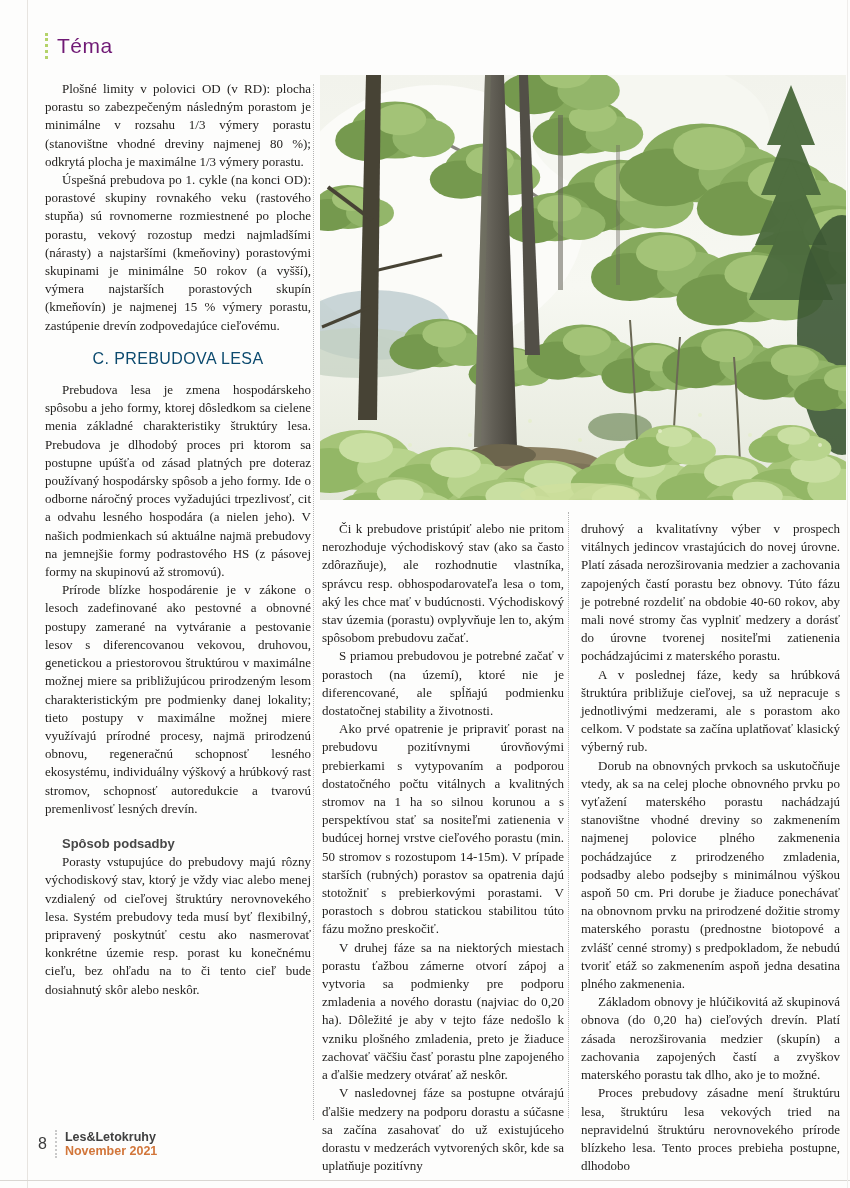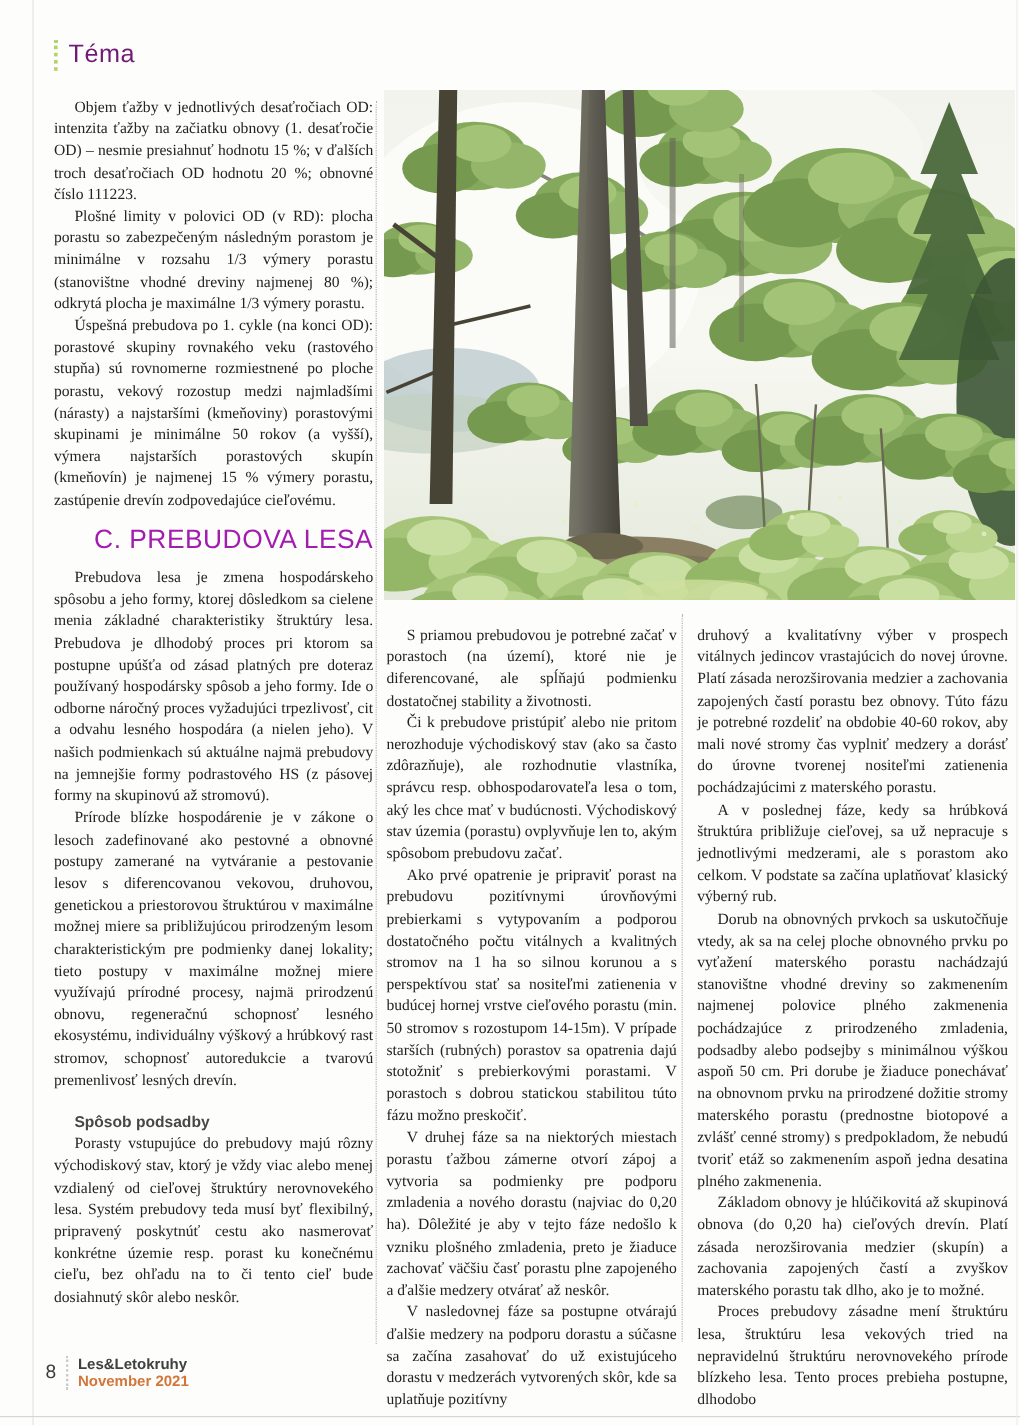--- a/index.html
+++ b/index.html
@@ -17,21 +17,21 @@
 
   
   .col{position:absolute;text-align:justify;font-size:13px;line-height:18.2px;}
   .col p{margin:0;text-indent:17px;}
   .col p.no-indent{text-indent:0;}
   .col-left{left:45px;top:80px;width:266px;}
   .col-mid{left:322px;top:520px;width:242px;}
   .col-right{left:581px;top:520px;width:259px;}
 
   .section-heading{margin:15px 0 13px;font-family:"Liberation Sans",sans-serif;
-        font-weight:400;font-size:22px;letter-spacing:.4px;color:#a21caf;text-align:right;}
+        font-weight:400;font-size:16px;letter-spacing:.4px;color:#0c4a6e;text-align:center;}
   .subsection-title{margin:17px 0 0;padding-left:17px;font-family:"Liberation Sans",sans-serif;
         font-size:13px;color:#474747;text-align:left;}
 
   
   .divider{position:absolute;width:0;border-left:1px dotted #b3b3b3;}
   .divider-left{left:313px;top:84px;height:1036px;}
   .divider-mid{left:568px;top:512px;height:606px;}
 
   
   .photo{position:absolute;left:320px;top:75px;width:526px;height:425px;overflow:hidden;}
@@ -163,33 +163,32 @@
           <circle cx="380" cy="340" r="2"></circle>
       </g>
       <ellipse cx="260" cy="420" rx="60" ry="12" fill="#cfe09f" opacity="0.8"></ellipse>
     </svg>
   </div>
 
   <div class="divider divider-left"></div>
   <div class="divider divider-mid"></div>
 
   <div class="col col-left">
-    <p>Objem ťažby v jednotlivých desaťročiach OD: intenzita ťažby na začiatku obnovy (1. desaťročie OD) – nesmie presiahnuť hodnotu 15 %; v ďalších troch desaťročiach OD hodnotu 20 %; obnovné číslo 111223.</p>
     <p>Plošné limity v polovici OD (v RD): plocha porastu so zabezpečeným následným porastom je minimálne v rozsahu 1/3 výmery porastu (stanovištne vhodné dreviny najmenej 80 %); odkrytá plocha je maximálne 1/3 výmery porastu.</p>
     <p>Úspešná prebudova po 1. cykle (na konci OD): porastové skupiny rovnakého veku (rastového stupňa) sú rovnomerne rozmiestnené po ploche porastu, vekový rozostup medzi najmladšími (nárasty) a najstaršími (kmeňoviny) porastovými skupinami je minimálne 50 rokov (a vyšší), výmera najstarších porastových skupín (kmeňovín) je najmenej 15 % výmery porastu, zastúpenie drevín zodpovedajúce cieľovému.</p>
     <h2 class="section-heading">C. PREBUDOVA LESA</h2>
     <p>Prebudova lesa je zmena hospodárskeho spôsobu a jeho formy, ktorej dôsledkom sa cielene menia základné charakteristiky štruktúry lesa. Prebudova je dlhodobý proces pri ktorom sa postupne upúšťa od zásad platných pre doteraz používaný hospodársky spôsob a jeho formy. Ide o odborne náročný proces vyžadujúci trpezlivosť, cit a odvahu lesného hospodára (a nielen jeho). V našich podmienkach sú aktuálne najmä prebudovy na jemnejšie formy podrastového HS (z pásovej formy na skupinovú až stromovú).</p>
     <p>Prírode blízke hospodárenie je v zákone o lesoch zadefinované ako pestovné a obnovné postupy zamerané na vytváranie a pestovanie lesov s diferencovanou vekovou, druhovou, genetickou a priestorovou štruktúrou v maximálne možnej miere sa približujúcou prirodzeným lesom charakteristickým pre podmienky danej lokality; tieto postupy v maximálne možnej miere využívajú prírodné procesy, najmä prirodzenú obnovu, regeneračnú schopnosť lesného ekosystému, individuálny výškový a hrúbkový rast stromov, schopnosť autoredukcie a tvarovú premenlivosť lesných drevín.</p>
     <h3 class="subsection-title">Spôsob podsadby</h3>
     <p>Porasty vstupujúce do prebudovy majú rôzny východiskový stav, ktorý je vždy viac alebo menej vzdialený od cieľovej štruktúry nerovnovekého lesa. Systém prebudovy teda musí byť flexibilný, pripravený poskytnúť cestu ako nasmerovať konkrétne územie resp. porast ku konečnému cieľu, bez ohľadu na to či tento cieľ bude dosiahnutý skôr alebo neskôr.</p>
   </div>
 
   <div class="col col-mid">
+    <p>Či k prebudove pristúpiť alebo nie pritom nerozhoduje východiskový stav (ako sa často zdôrazňuje), ale rozhodnutie vlastníka, správcu resp. obhospodarovateľa lesa o tom, aký les chce mať v budúcnosti. Východiskový stav územia (porastu) ovplyvňuje len to, akým spôsobom prebudovu začať.</p>
     <p>S priamou prebudovou je potrebné začať v porastoch (na území), ktoré nie je diferencované, ale spĺňajú podmienku dostatočnej stability a životnosti.</p>
-    <p>Či k prebudove pristúpiť alebo nie pritom nerozhoduje východiskový stav (ako sa často zdôrazňuje), ale rozhodnutie vlastníka, správcu resp. obhospodarovateľa lesa o tom, aký les chce mať v budúcnosti. Východiskový stav územia (porastu) ovplyvňuje len to, akým spôsobom prebudovu začať.</p>
     <p>Ako prvé opatrenie je pripraviť porast na prebudovu pozitívnymi úrovňovými prebierkami s vytypovaním a podporou dostatočného počtu vitálnych a kvalitných stromov na 1 ha so silnou korunou a s perspektívou stať sa nositeľmi zatienenia v budúcej hornej vrstve cieľového porastu (min. 50 stromov s rozostupom 14-15m). V prípade starších (rubných) porastov sa opatrenia dajú stotožniť s prebierkovými porastami. V porastoch s dobrou statickou stabilitou túto fázu možno preskočiť.</p>
     <p>V druhej fáze sa na niektorých miestach porastu ťažbou zámerne otvorí zápoj a vytvoria sa podmienky pre podporu zmladenia a nového dorastu (najviac do 0,20 ha). Dôležité je aby v tejto fáze nedošlo k vzniku plošného zmladenia, preto je žiaduce zachovať väčšiu časť porastu plne zapojeného a ďalšie medzery otvárať až neskôr.</p>
     <p>V nasledovnej fáze sa postupne otvárajú ďalšie medzery na podporu dorastu a súčasne sa začína zasahovať do už existujúceho dorastu v medzerách vytvorených skôr, kde sa uplatňuje pozitívny</p>
   </div>
 
   <div class="col col-right">
     <p class="no-indent">druhový a kvalitatívny výber v prospech vitálnych jedincov vrastajúcich do novej úrovne. Platí zásada nerozširovania medzier a zachovania zapojených častí porastu bez obnovy. Túto fázu je potrebné rozdeliť na obdobie 40-60 rokov, aby mali nové stromy čas vyplniť medzery a dorásť do úrovne tvorenej nositeľmi zatienenia pochádzajúcimi z materského porastu.</p>
     <p>A v poslednej fáze, kedy sa hrúbková štruktúra približuje cieľovej, sa už nepracuje s jednotlivými medzerami, ale s porastom ako celkom. V podstate sa začína uplatňovať klasický výberný rub.</p>
     <p>Dorub na obnovných prvkoch sa uskutočňuje vtedy, ak sa na celej ploche obnovného prvku po vyťažení materského porastu nachádzajú stanovištne vhodné dreviny so zakmenením najmenej polovice plného zakmenenia pochádzajúce z prirodzeného zmladenia, podsadby alebo podsejby s minimálnou výškou aspoň 50 cm. Pri dorube je žiaduce ponechávať na obnovnom prvku na prirodzené dožitie stromy materského porastu (prednostne biotopové a zvlášť cenné stromy) s predpokladom, že nebudú tvoriť etáž so zakmenením aspoň jedna desatina plného zakmenenia.</p>
     <p>Základom obnovy je hlúčikovitá až skupinová obnova (do 0,20 ha) cieľových drevín. Platí zásada nerozširovania medzier (skupín) a zachovania zapojených častí a zvyškov materského porastu tak dlho, ako je to možné.</p>

